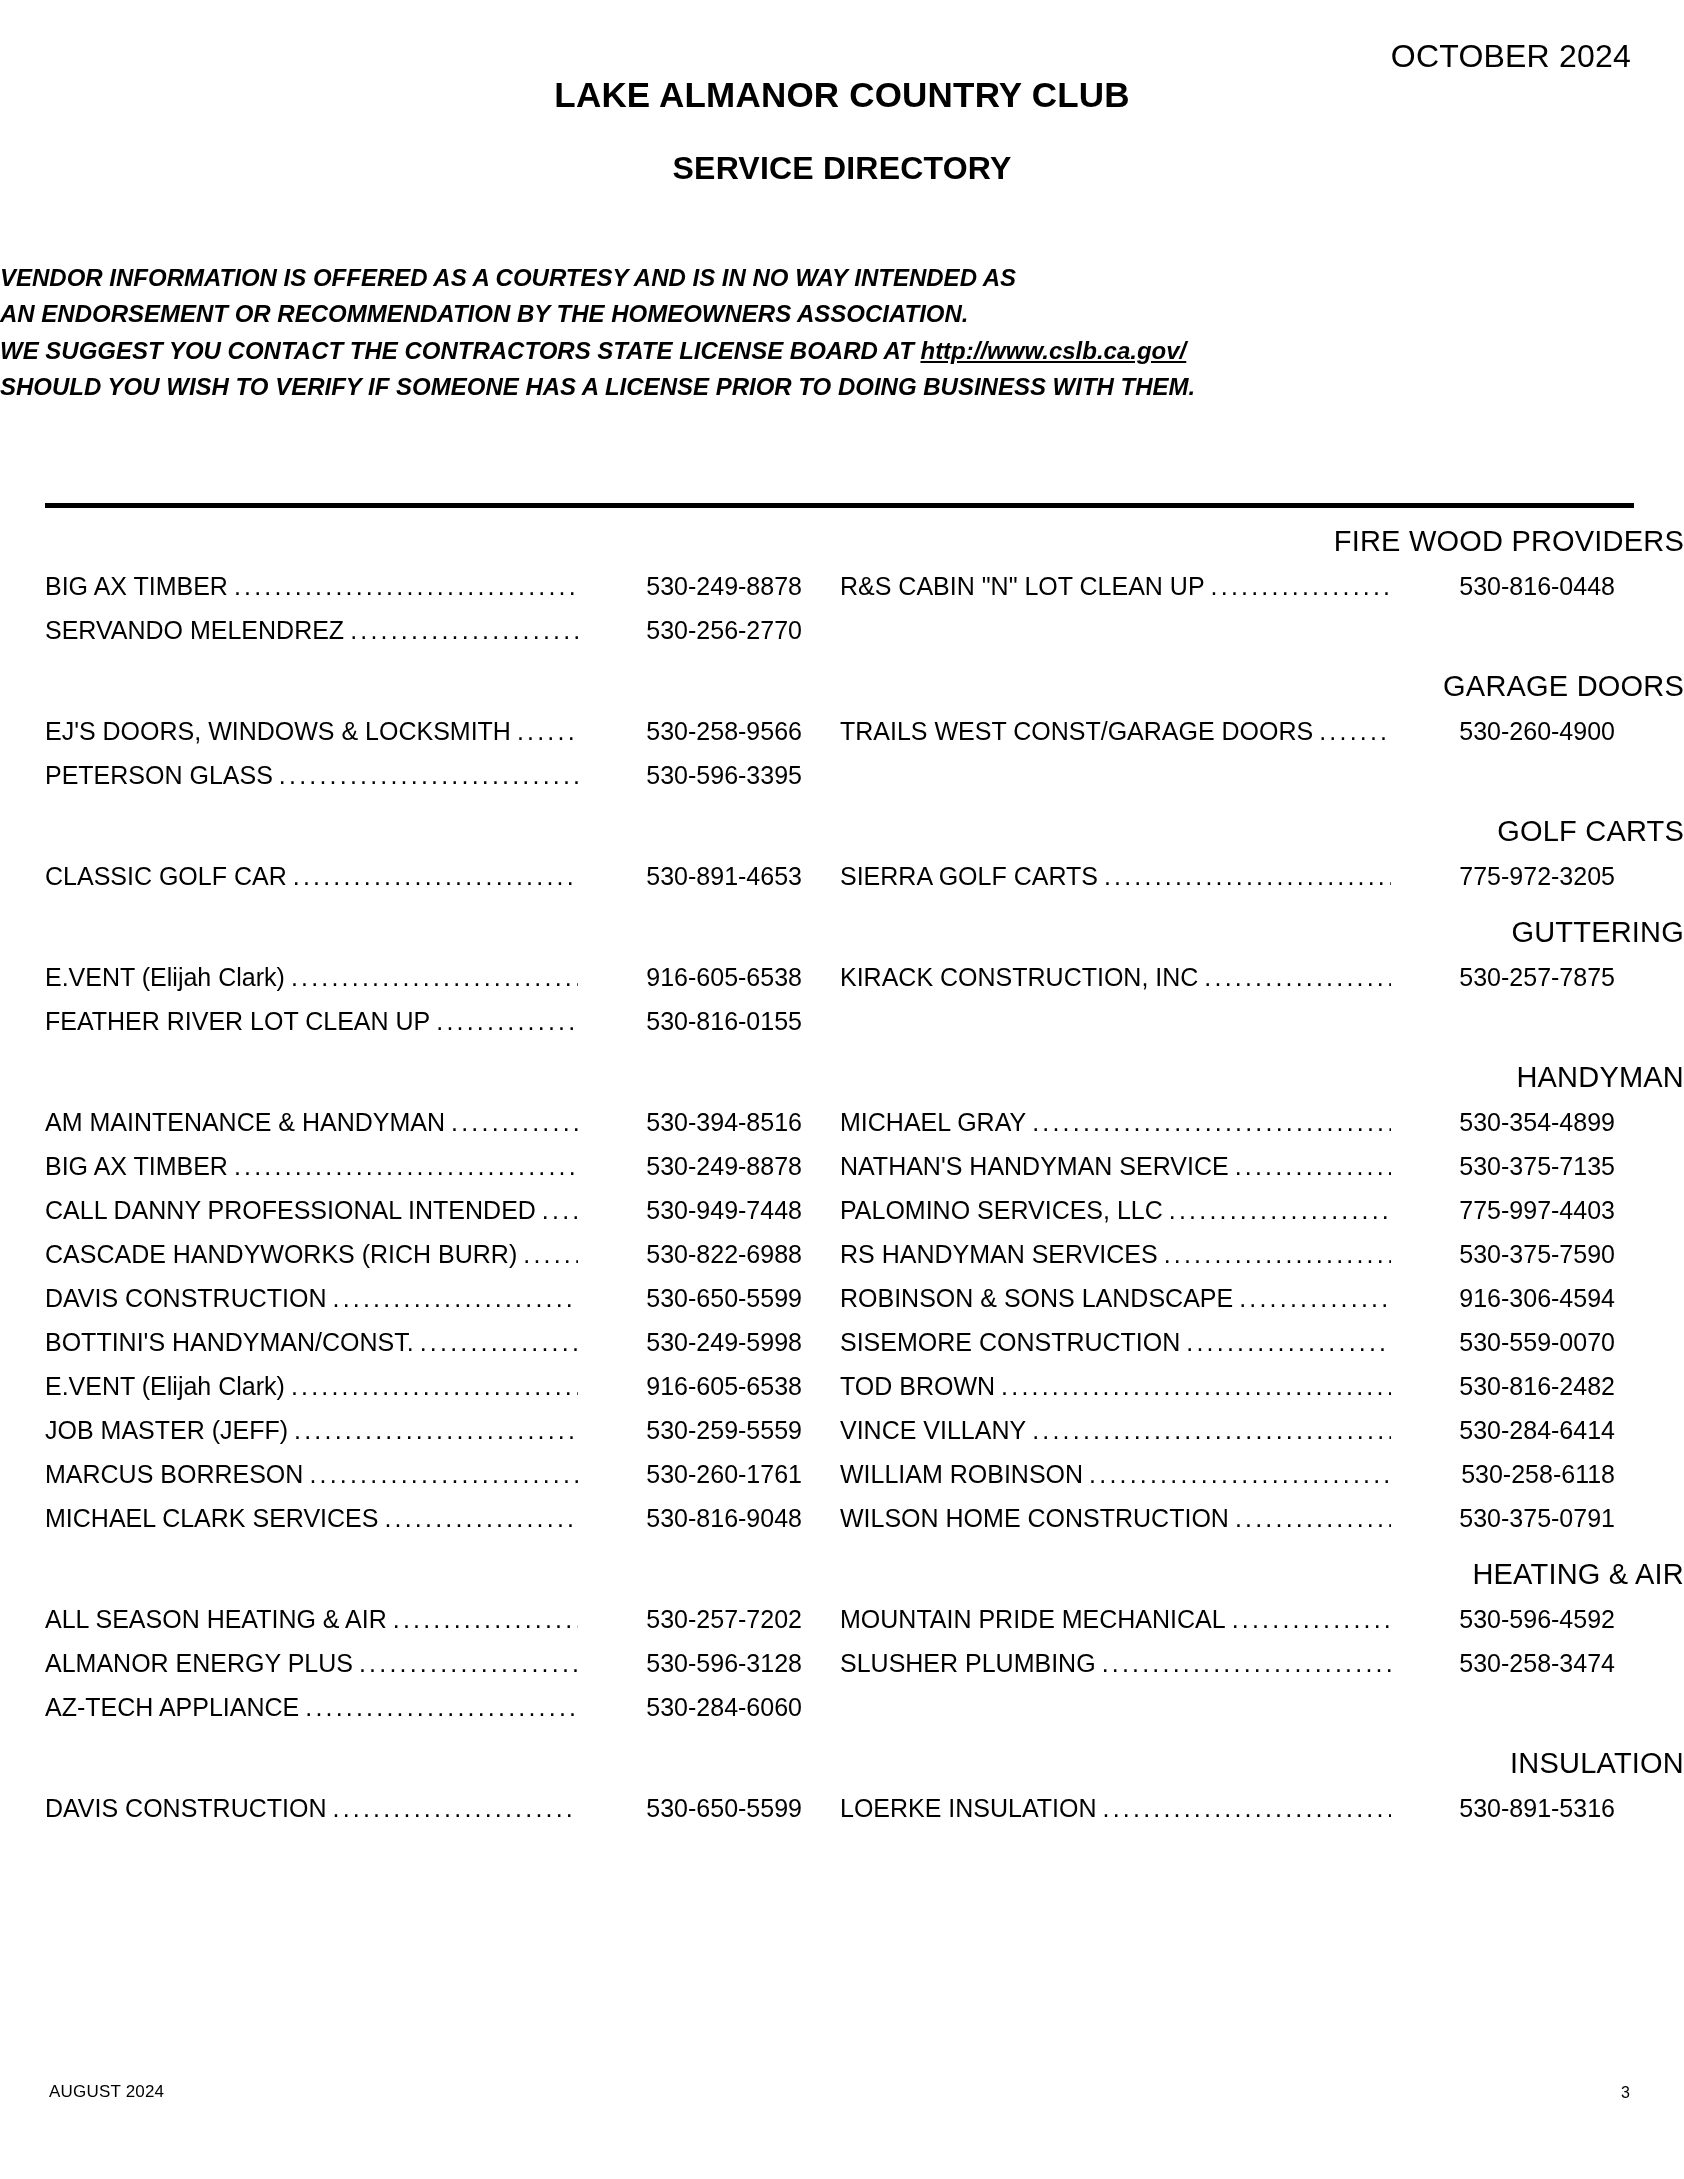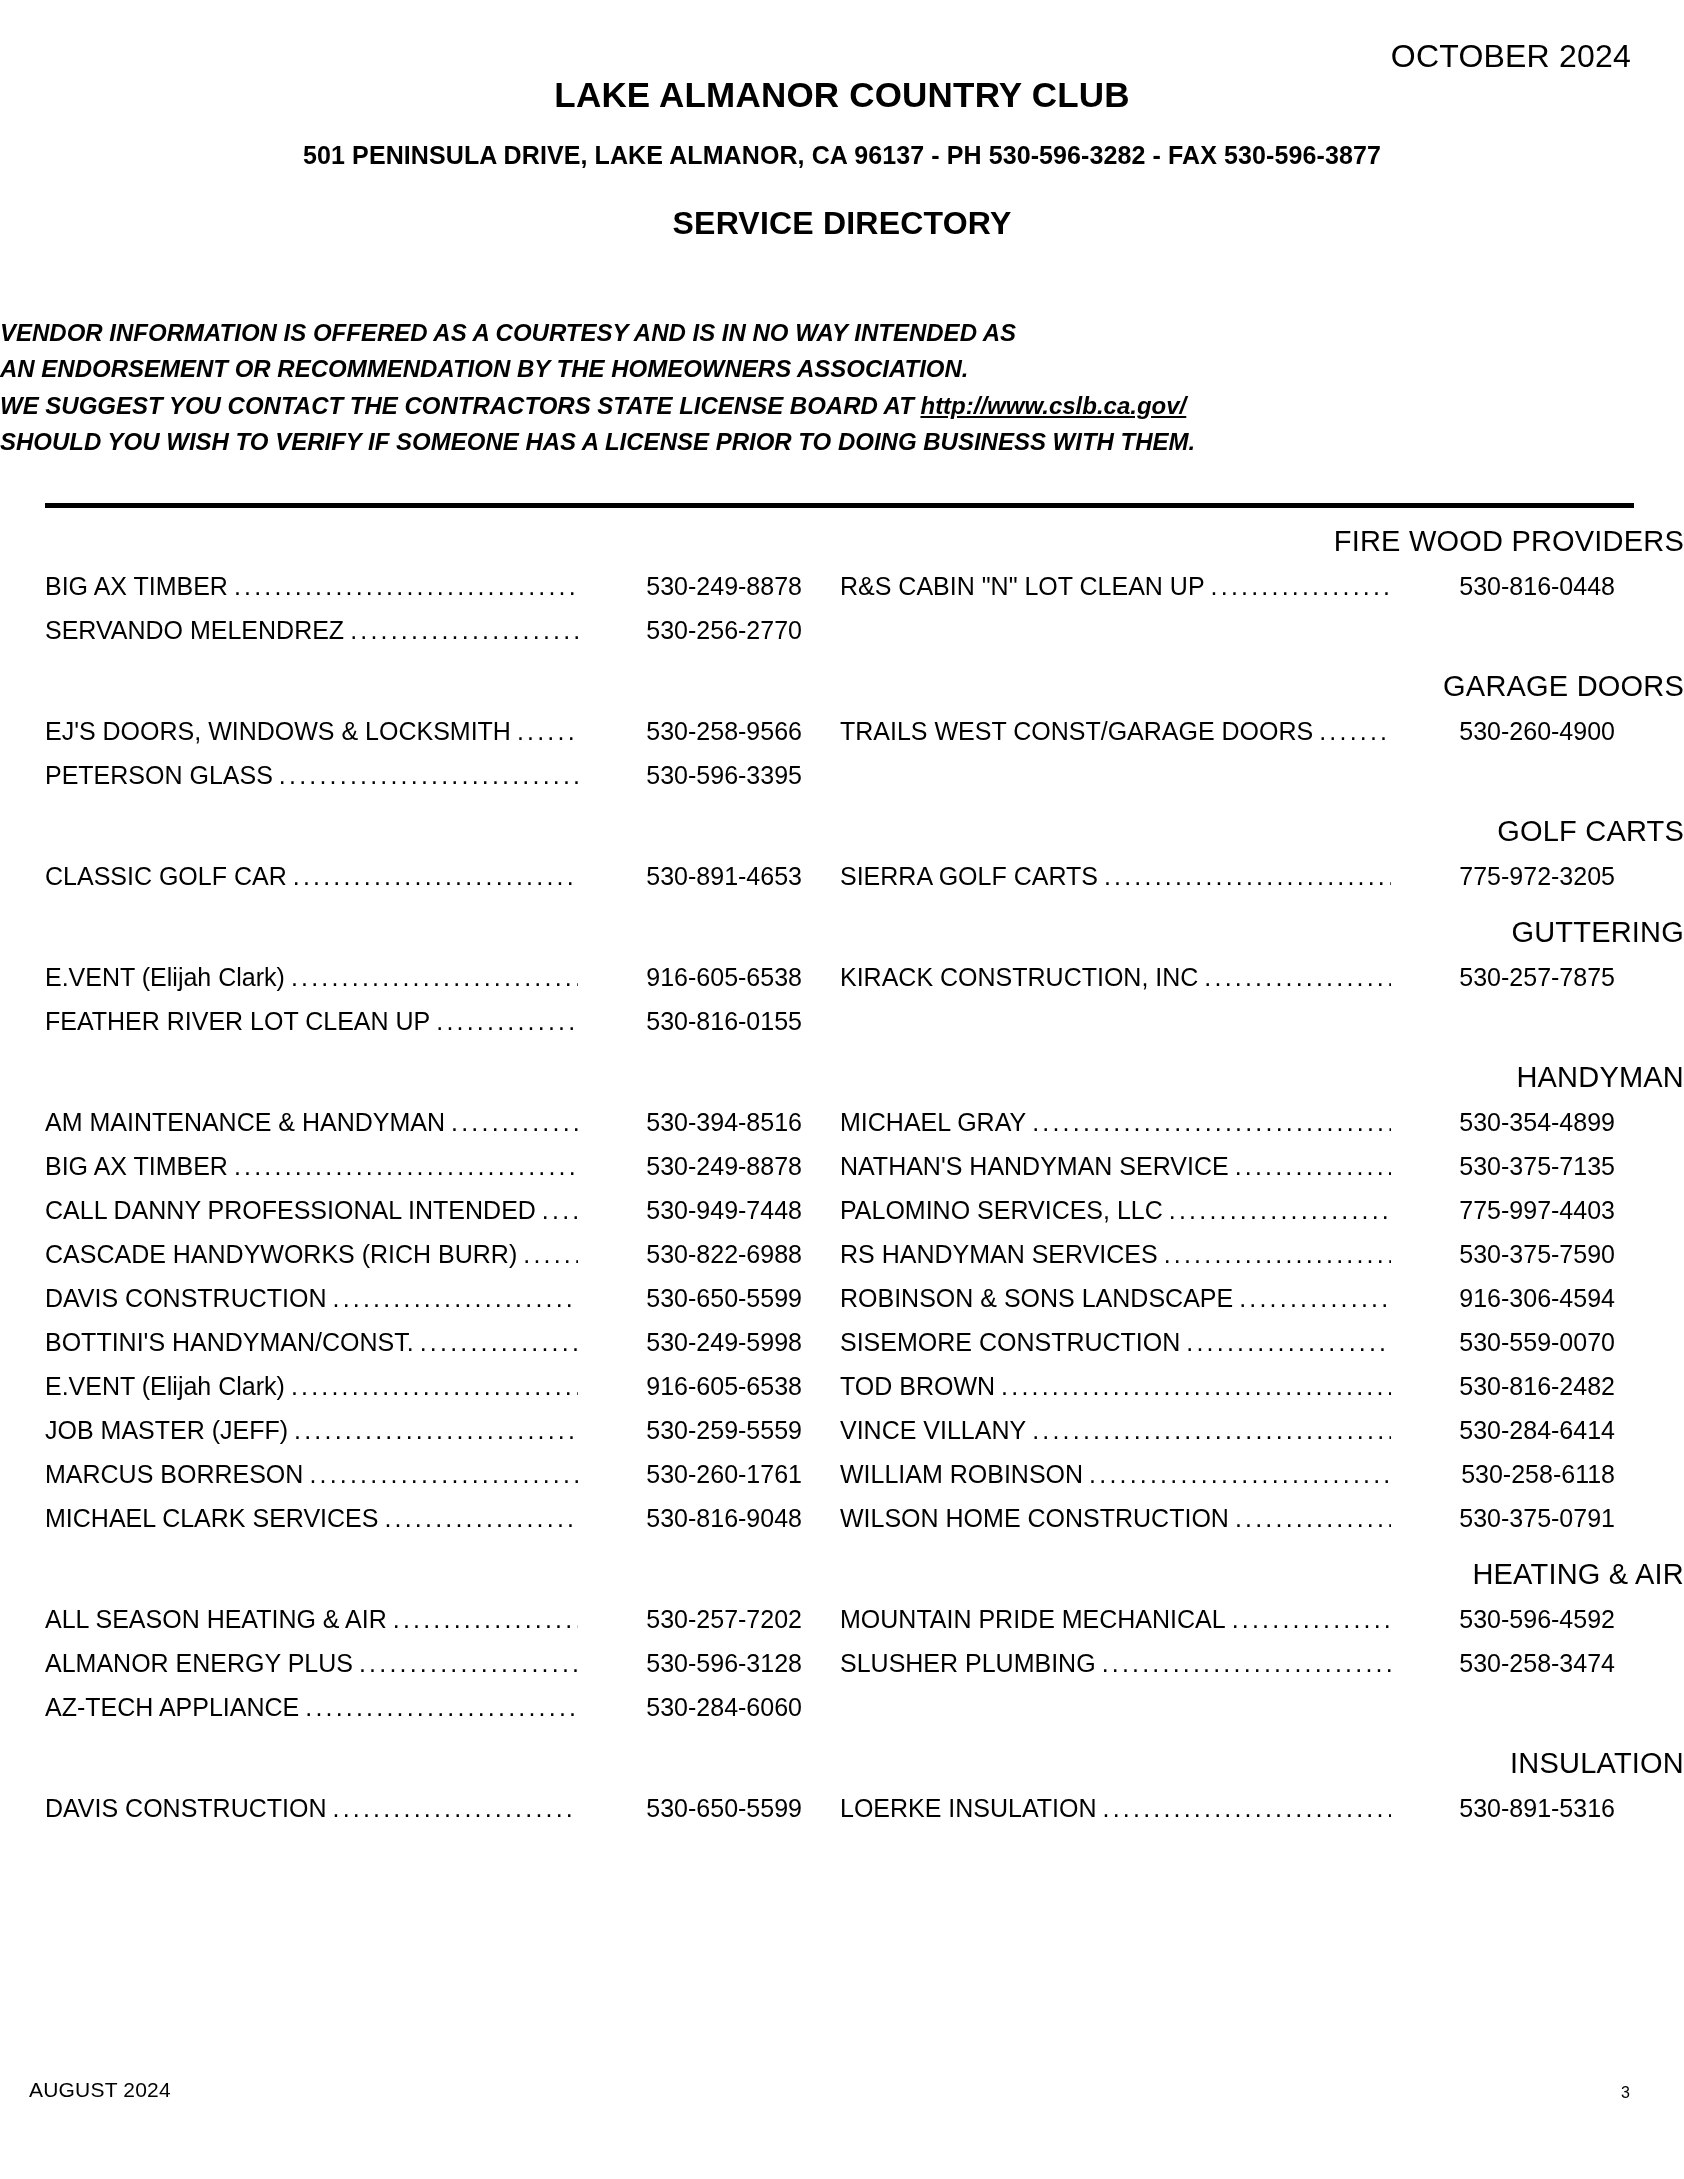--- a/index.html
+++ b/index.html
@@ -124,41 +124,40 @@
   }
   .phone {
     flex: 0 0 auto;
     text-align: right;
     min-width: 220px;
   }
 
   
   .footer-left {
     position: absolute;
-    left: 29px;
+    left: 49px;
     bottom: 77px;
-    font-size: 21px;
+    font-size: 17px;
     letter-spacing: 0.2px;
   }
   .footer-right {
     position: absolute;
     right: 54px;
     bottom: 77px;
     font-size: 16px;
   }
 </style>
 </head>
 <body>
 
 <div class="page">
 
   <div class="issue-date">OCTOBER 2024</div>
 
   <h1 class="org-name">LAKE ALMANOR COUNTRY CLUB</h1>
-  <div class="org-address">501 PENINSULA DRIVE, LAKE ALMANOR, CA 96137 - PH 530-596-3282 - FAX 530-596-3877</div>
   <h2 class="doc-title">SERVICE DIRECTORY</h2>
 
   <div class="disclaimer">
     <span class="line">VENDOR INFORMATION IS OFFERED AS A COURTESY AND IS IN NO WAY INTENDED AS</span>
     <span class="line">AN ENDORSEMENT OR RECOMMENDATION BY THE HOMEOWNERS ASSOCIATION.</span>
     <span class="line"><span>WE SUGGEST YOU CONTACT THE CONTRACTORS STATE LICENSE BOARD AT </span><span class="url">http://www.cslb.ca.gov/ </span></span>
     <span class="line">SHOULD YOU WISH TO VERIFY IF SOMEONE HAS A LICENSE PRIOR TO DOING BUSINESS WITH THEM.</span>
   </div>
 
   <div class="rule"></div>

